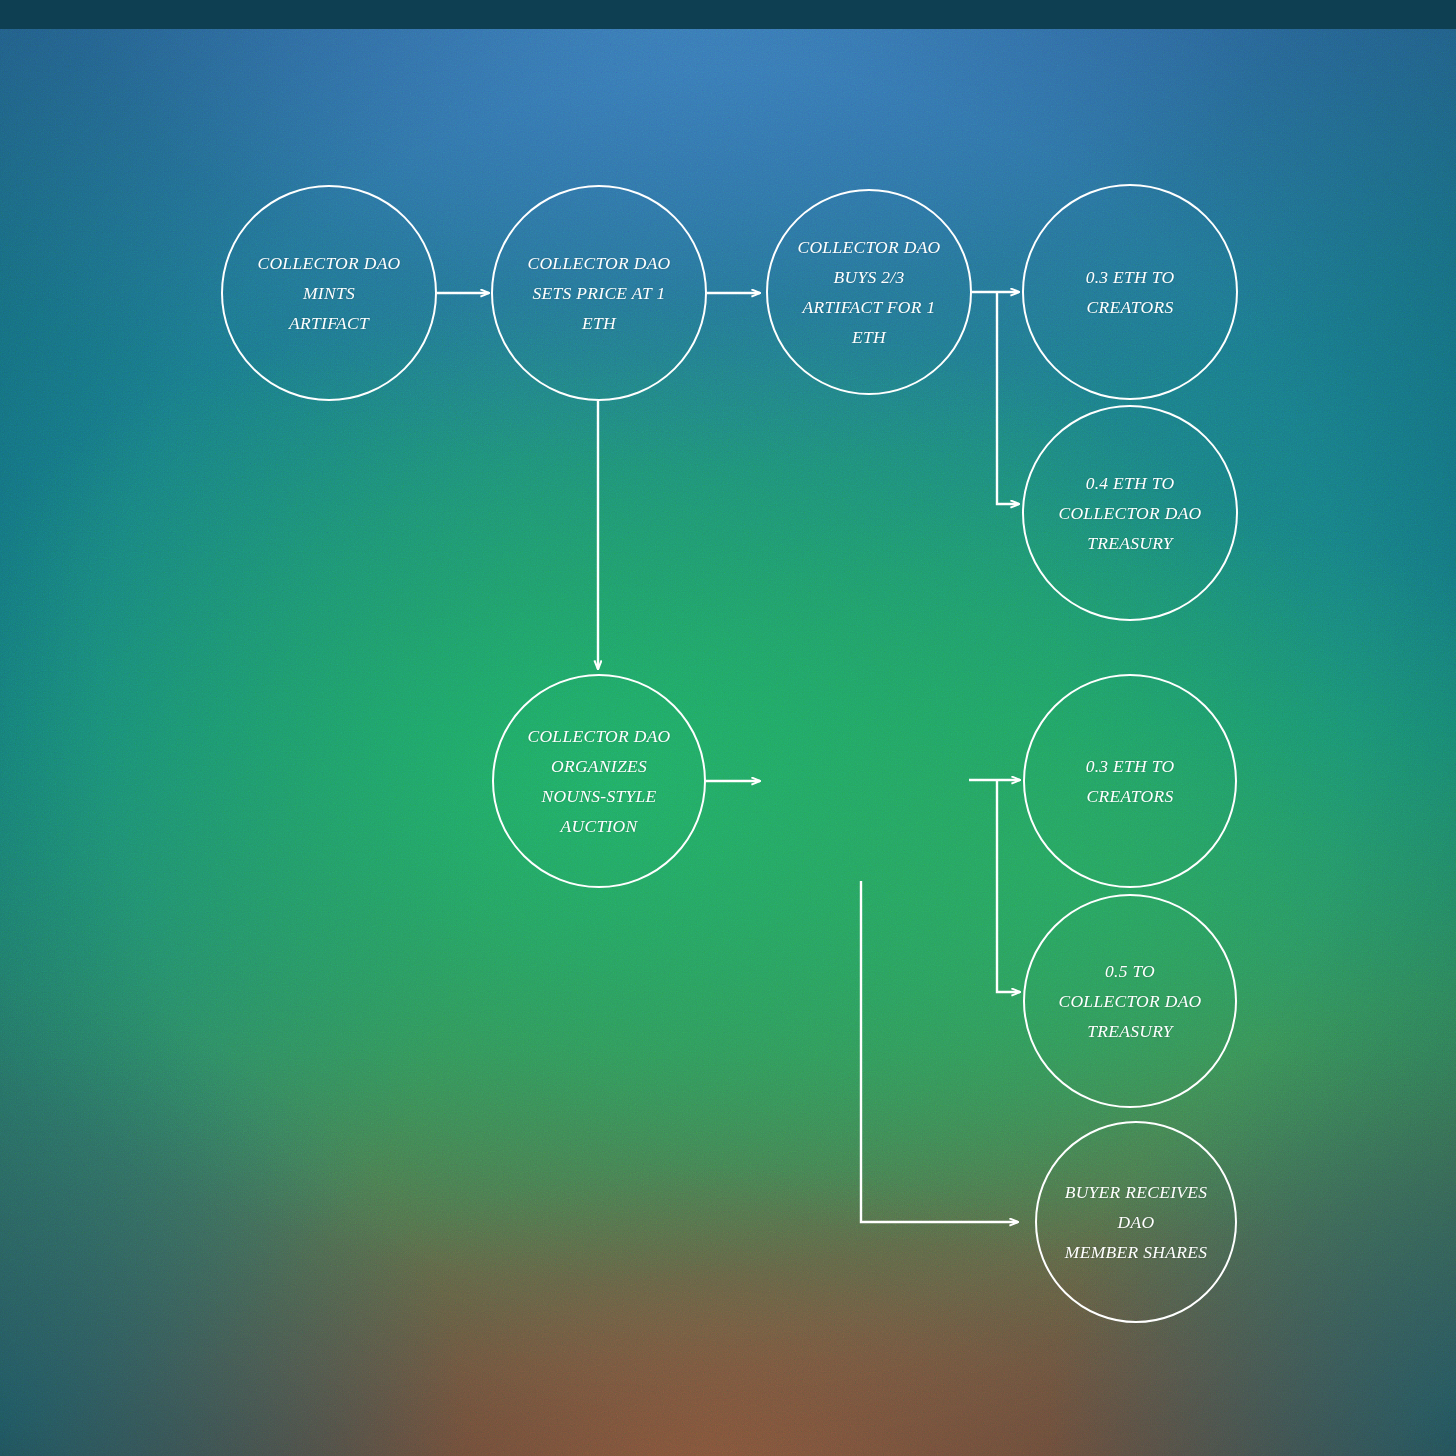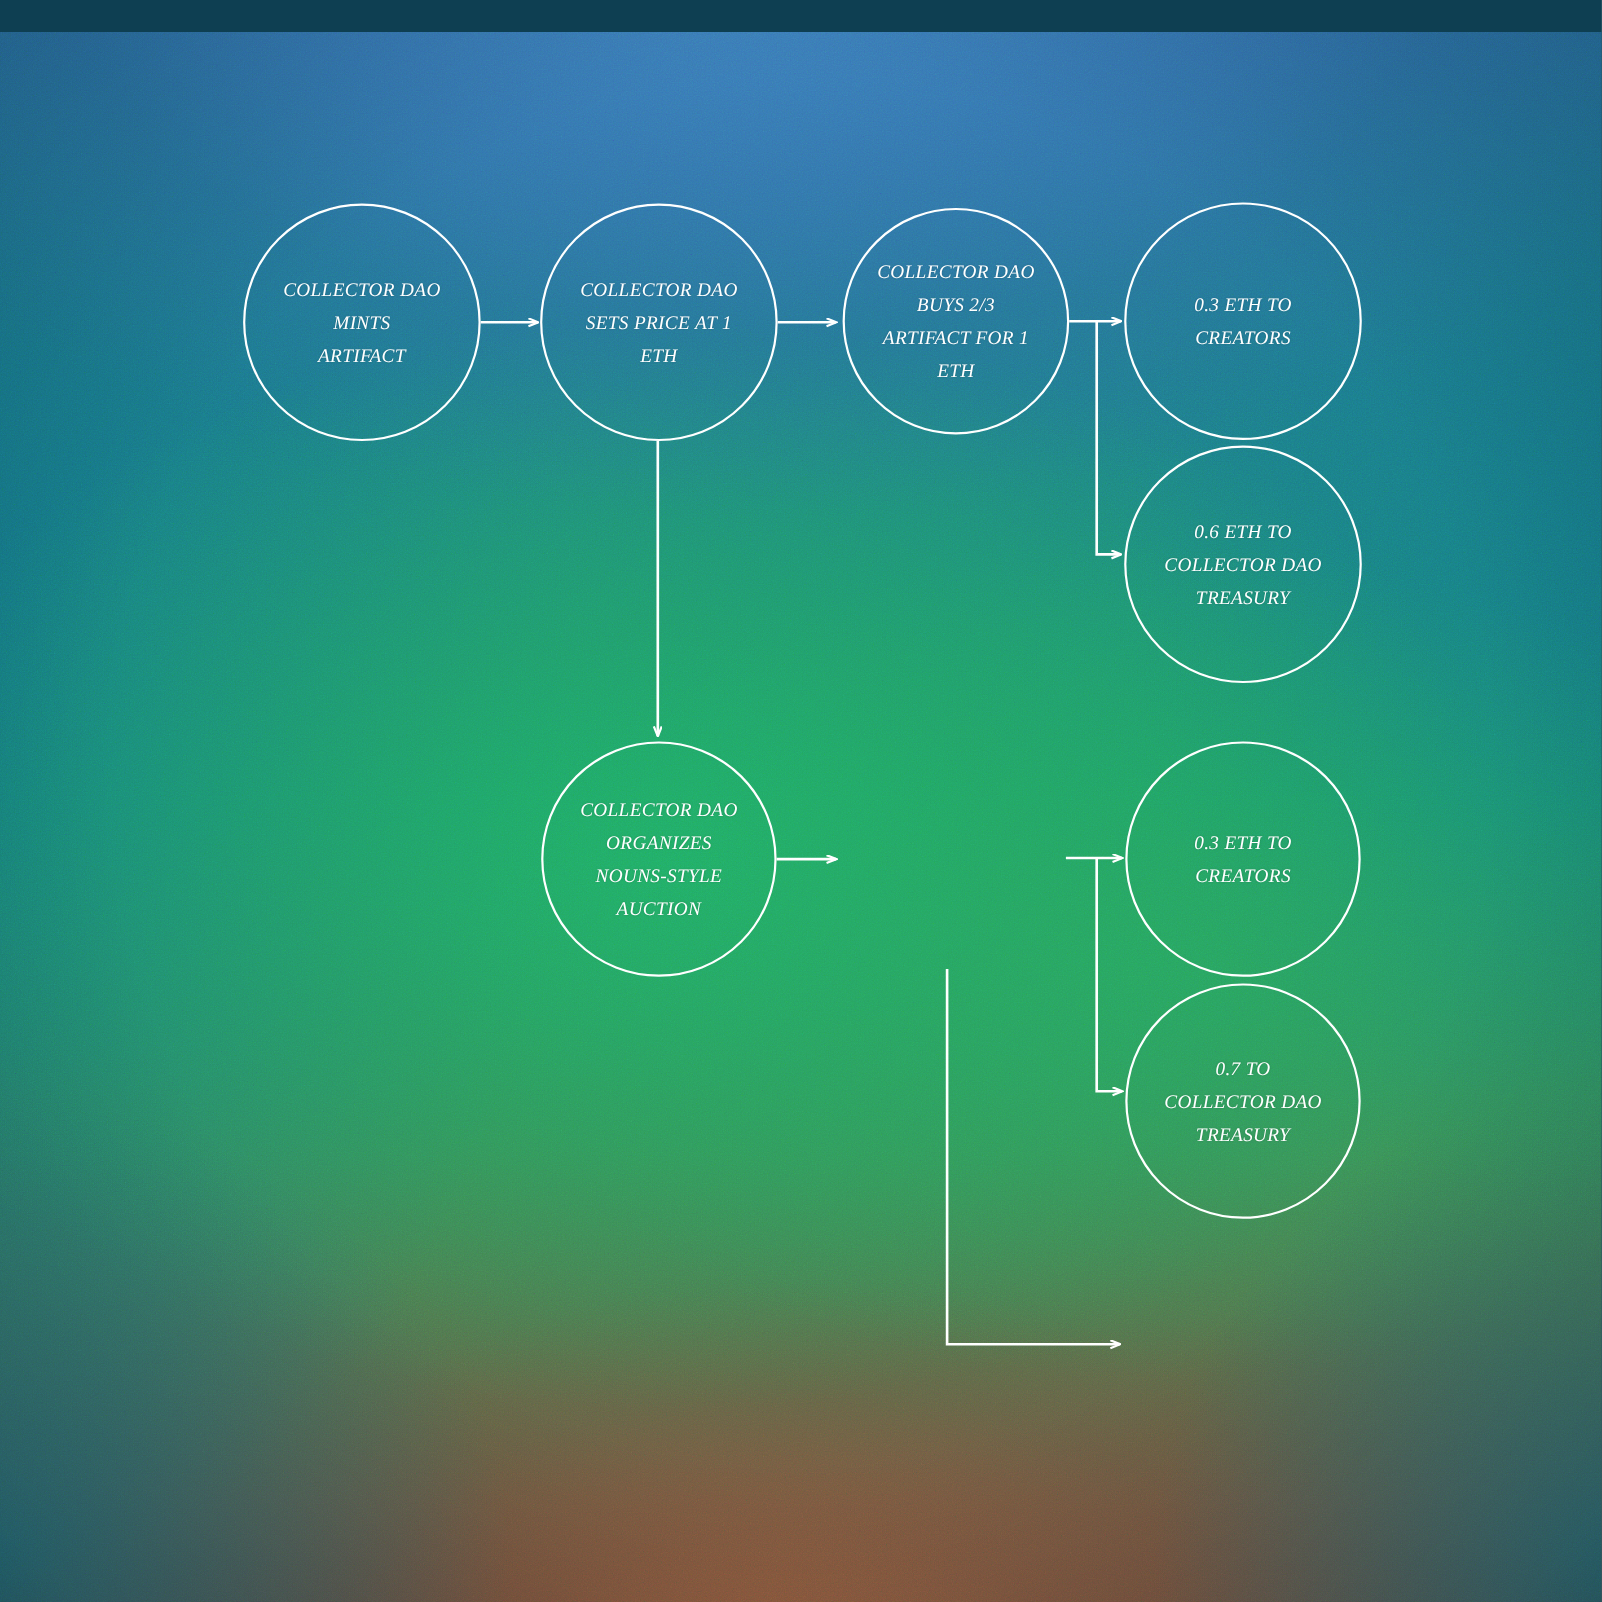--- a/index.html
+++ b/index.html
@@ -144,33 +144,37 @@
     <span class="node-label">COLLECTOR DAO
 BUYS 2/3
 ARTIFACT FOR 1
 ETH</span>
   </div>
   <div class="node" style="left: 1022px; top: 155px; width: 216px; height: 216px;">
     <span class="node-label">0.3 ETH TO
 CREATORS</span>
   </div>
   <div class="node" style="left: 1022px; top: 376px; width: 216px; height: 216px;">
-    <span class="node-label">0.6 ETH TO
+    <span class="node-label">0.4 ETH TO
 COLLECTOR DAO
 TREASURY</span>
   </div>
   <div class="node" style="left: 492px; top: 645px; width: 214px; height: 214px;">
     <span class="node-label">COLLECTOR DAO
 ORGANIZES
 NOUNS-STYLE
 AUCTION</span>
   </div>
   <div class="node" style="left: 1023px; top: 645px; width: 214px; height: 214px;">
     <span class="node-label">0.3 ETH TO
 CREATORS</span>
   </div>
   <div class="node" style="left: 1023px; top: 865px; width: 214px; height: 214px;">
-    <span class="node-label">0.7 TO
+    <span class="node-label">0.5 TO
 COLLECTOR DAO
 TREASURY</span>
+  </div>
+  <div class="node" style="left: 1035px; top: 1092px; width: 202px; height: 202px;">
+    <span class="node-label">BUYER RECEIVES DAO
+MEMBER SHARES</span>
   </div>
 
 </div>
 
 </body></html>

